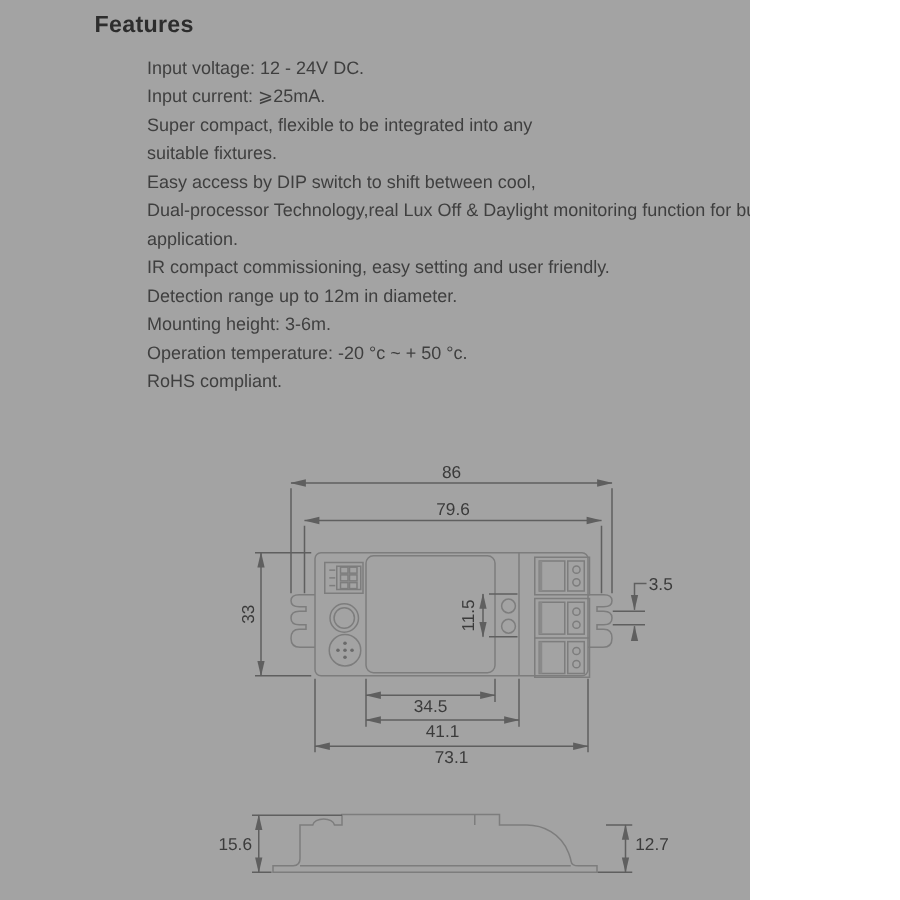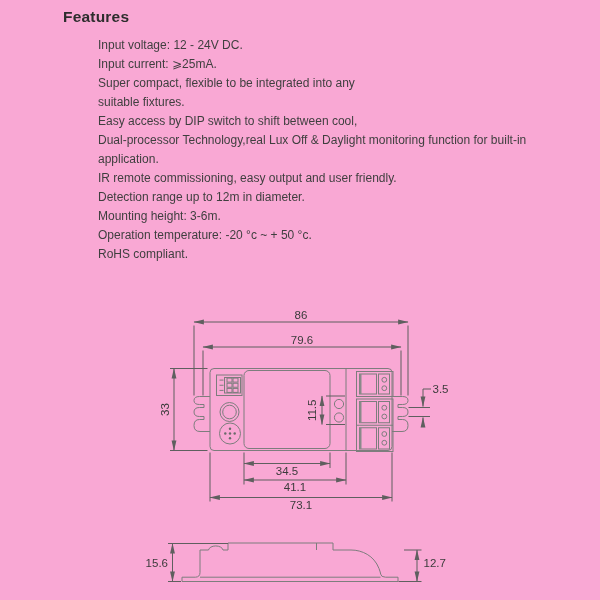--- a/index.html
+++ b/index.html
@@ -1,16 +1,16 @@
 <!DOCTYPE html>
 <html><head>
 <meta charset="utf-8">
 <style>
   html,body{margin:0;padding:0;background:#ffffff;}
-  .page{position:relative;width:600px;height:600px;background:#f9a8d4;overflow:hidden;
+  .page{position:relative;width:500px;height:600px;background:#a3a3a3;overflow:hidden;
         font-family:"Liberation Sans","DejaVu Sans",sans-serif;}
   .features{position:absolute;left:63px;top:6px;width:520px;}
   .features h1{margin:0;font-size:15.5px;font-weight:700;color:#2d2d2d;line-height:22px;letter-spacing:.2px;}
   .features ul{list-style:none;margin:8px 0 0 0;padding:0;}
   .features li{font-size:12px;line-height:19px;color:#3f3f3f;white-space:pre-wrap;margin-left:35px;}
   svg text{font-family:"Liberation Sans","DejaVu Sans",sans-serif;font-size:11.5px;fill:#3b3b3b;}
   .geo{stroke:#7d7d7d;stroke-width:1;fill:none;}
   .dim{stroke:#5f5f5f;stroke-width:1;fill:none;}
   .dot{fill:#6a6a6a;stroke:none;}
   .thick{fill:#8a8a8a;stroke:none;}
@@ -22,21 +22,21 @@
 
   <div class="features">
     <h1>Features</h1>
     <ul>
       <li>Input voltage: 12 - 24V DC.</li>
       <li>Input current: ⩾25mA.</li>
       <li>Super compact, flexible to be integrated into any</li>
       <li>suitable fixtures.</li>
       <li>Easy access by DIP switch to shift between cool,</li>
       <li>Dual-processor Technology,real Lux Off &amp; Daylight monitoring function for built-in application.</li>
-      <li>IR remote commissioning, easy output and user friendly.</li>
+      <li>IR compact commissioning, easy setting and user friendly.</li>
       <li>Detection range up to 12m in diameter.</li>
       <li>Mounting height: 3-6m.</li>
       <li>Operation temperature: -20 °c ~ + 50 °c.</li>
       <li>RoHS compliant.</li>
     </ul>
   </div>
 
   <svg width="600" height="600" viewBox="0 0 600 600" style="position:absolute;left:0;top:0;">
     <defs>
       <marker id="arr" viewBox="0 0 10 6" refX="9.5" refY="3" markerWidth="11" markerHeight="6.6" orient="auto-start-reverse">

